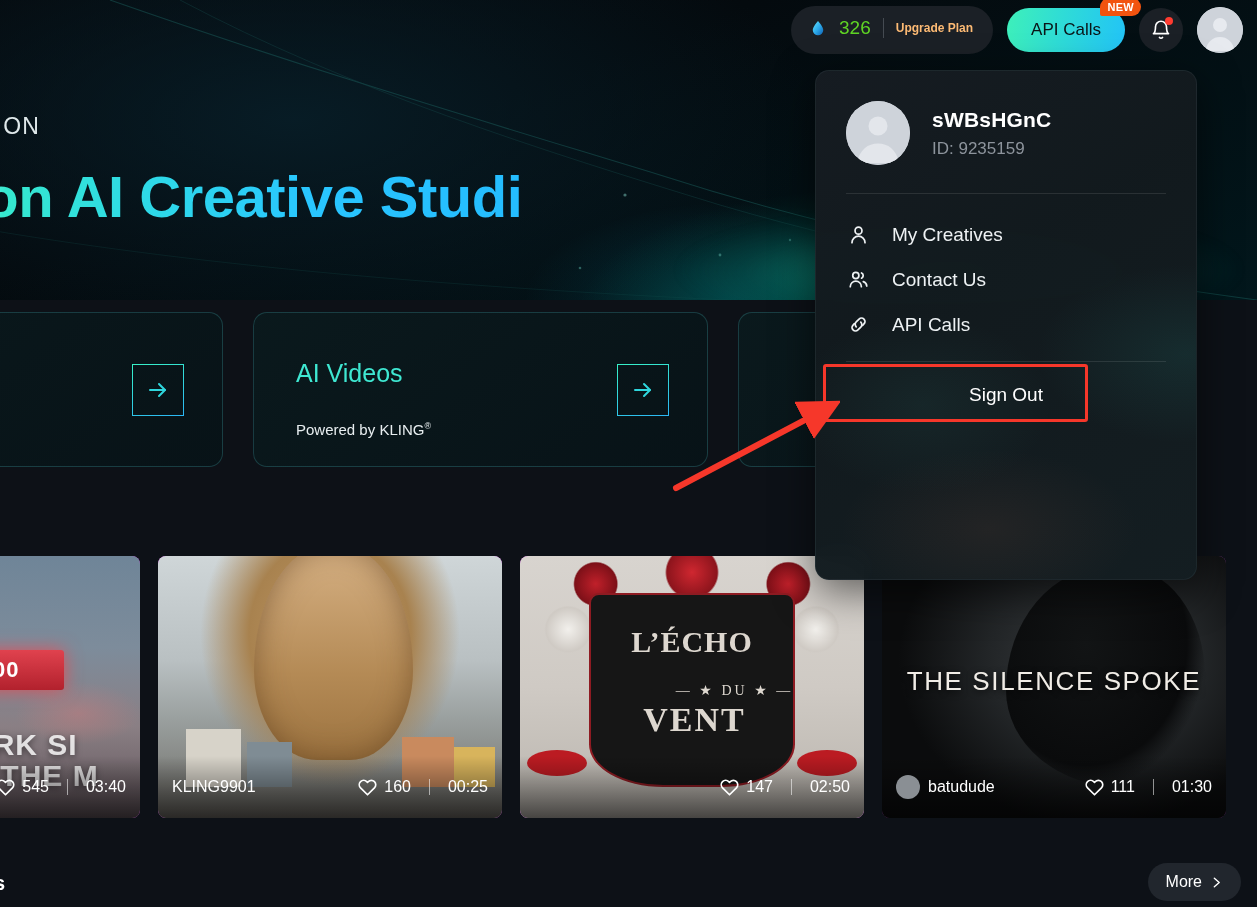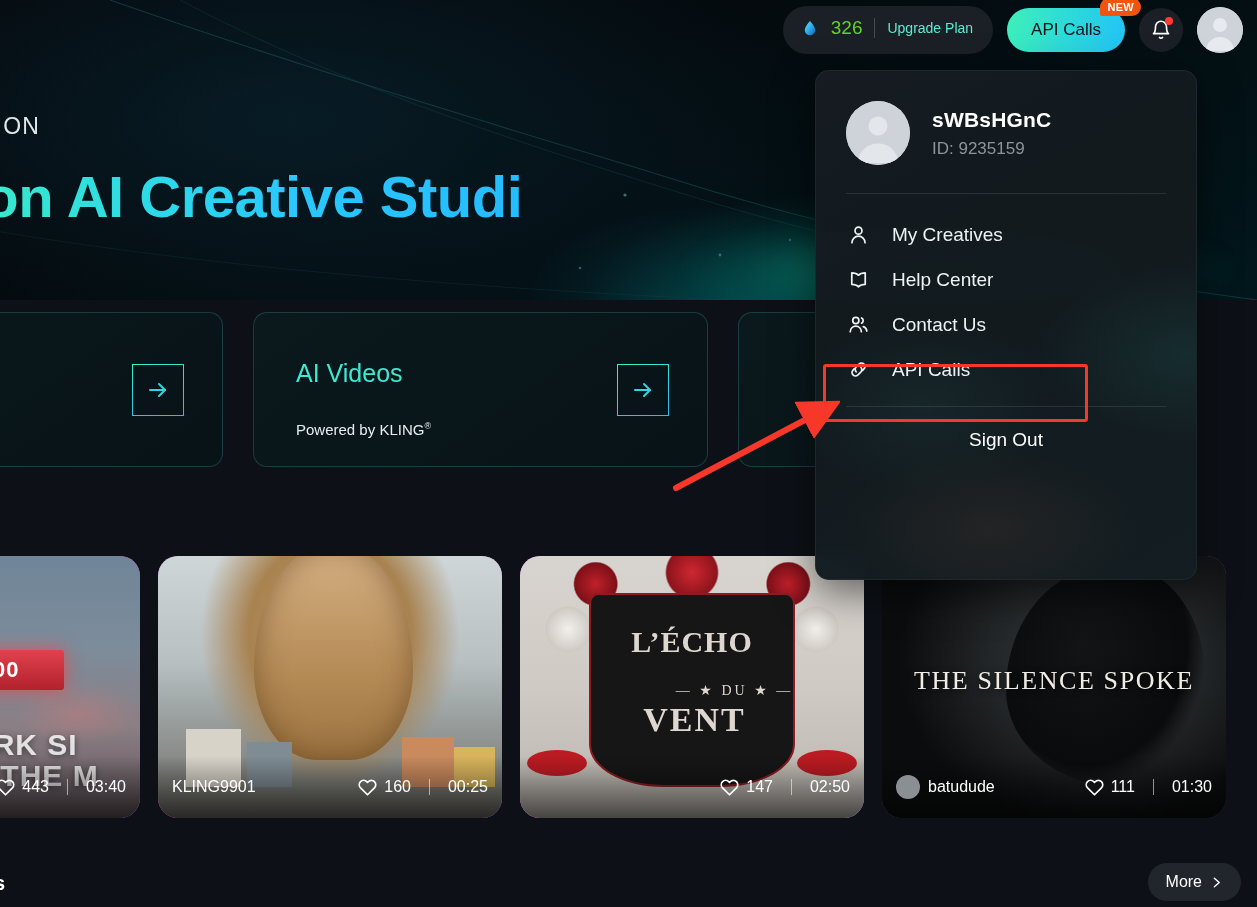--- a/index.html
+++ b/index.html
@@ -54,21 +54,21 @@
     width:52px; height:52px; border-radius:50%;
     border:1.6px solid; border-image:linear-gradient(160deg,#37f2c7,#2bb6f5) 1;
     border-color:#2fd6dd;
     display:flex; align-items:center; justify-content:center;
   }
   .fcard-arrow svg { width:24px; height:24px; }
 
   
   .video-row { position:absolute; left:-204px; top:556px; display:flex; gap:18px; }
   .vcard {
-    width:344px; height:262px; border-radius:20px; overflow:hidden; position:relative;
+    width:344px; height:262px; border-radius:8px; overflow:hidden; position:relative;
     background:#d946ef;
   }
   .vthumb { position:absolute; inset:0; }
   .vmeta {
     position:absolute; left:0; right:0; bottom:0; height:62px;
     display:flex; align-items:center; padding:0 14px; gap:8px;
     background:linear-gradient(to top, rgba(0,0,0,.62), rgba(0,0,0,0));
     color:#fff; font-size:16px; font-weight:500;
   }
   .vmeta .author { display:flex; align-items:center; gap:8px; margin-right:auto; }
@@ -140,21 +140,21 @@
       radial-gradient(ellipse 240px 200px at 62% 40%, #3a3d40 0%, #222527 45%, #0b0c0d 82%),
       linear-gradient(160deg,#2b2e31,#101214 70%);
   }
   .th-raven .bird {
     position:absolute; left:36%; top:4%; width:58%; height:84%;
     background:radial-gradient(ellipse at 40% 35%, #121415 0%, #0a0b0c 60%, transparent 72%);
     border-radius:52% 42% 38% 58%/56% 50% 46% 44%;
   }
   .th-raven .title {
     position:absolute; left:0; right:0; top:42%; text-align:center;
-    font-family:Liberation Serif, serif; font-size:26px; color:#f0ece6; letter-spacing:1.6px;
+    font-family:Liberation Sans, sans-serif; font-size:26px; color:#f0ece6; letter-spacing:1.6px;
     text-shadow:0 2px 7px rgba(0,0,0,.8);
   }
 
   
   .bottom-label { position:absolute; left:-6px; top:872px; font-size:20px; font-weight:700; color:#fff; }
   .more-btn {
     position:absolute; right:16px; top:863px; height:38px; padding:0 18px;
     border-radius:19px; background:#21262d; color:#fff; font-size:16px; font-weight:500;
     display:flex; align-items:center; gap:8px; cursor:pointer; border:none;
   }
@@ -162,21 +162,21 @@
 
   
   .topbar { position:absolute; right:0; top:0; height:60px; display:flex; align-items:center; gap:14px; padding-right:14px; }
   .credit-pill {
     height:48px; border-radius:24px; background:#1b2026; display:flex; align-items:center;
     padding:0 20px 4px 18px; gap:12px;
   }
   .drop-icon { width:18px; height:18px; }
   .credit-num { color:#5fd424; font-size:19px; font-weight:500; }
   .pill-sep { width:1px; height:20px; background:#454b52; }
-  .upgrade-text { color:#5eead4; font-size:14px; font-weight:400; }
+  .upgrade-text { color:#fdba74; font-size:12px; font-weight:700; }
   .api-btn {
     position:relative; height:44px; border-radius:22px; padding:0 24px;
     background:linear-gradient(100deg,#3ef0b9 0%,#2fdcd6 45%,#22c3f7 100%);
     color:#0a1316; font-size:17px; font-weight:500; display:flex; align-items:center; cursor:pointer; border:none;
   }
   .new-badge {
     position:absolute; right:-16px; top:-10px; background:#f2530f; color:#fff;
     font-size:11px; font-weight:700; padding:3px 7px; border-radius:9px 9px 9px 2px; letter-spacing:.3px;
   }
   .bell-btn {
@@ -291,21 +291,21 @@
           <div>DARK SI</div>
           <div>OF THE M</div>
         </div>
       </div>
       <div class="vmeta">
         <span class="author"></span>
         <span class="likes">
           <svg class="heart" viewBox="0 0 24 24" fill="none" stroke="#fff" stroke-width="2.1" stroke-linecap="round" stroke-linejoin="round">
             <path d="M20.8 4.6a5.5 5.5 0 0 0-7.8 0L12 5.6l-1-1a5.5 5.5 0 0 0-7.8 7.8l1 1L12 21.2l7.8-7.8 1-1a5.5 5.5 0 0 0 0-7.8z"></path>
           </svg>
-          <span>443</span>
+          <span>545</span>
         </span>
         <span class="divider"></span>
         <span>03:40</span>
       </div>
     </div>
 
     <div class="vcard">
       <div class="vthumb th-cat">
         <div class="body"></div>
         <div class="house" style="left:8%;width:16%;height:22%;background:#d7d3c9;"></div>
@@ -450,29 +450,20 @@
       <div class="dd-item">
         <span class="ico">
           <svg viewBox="0 0 24 24" fill="none" stroke="#eef2f4" stroke-width="1.8" stroke-linecap="round" stroke-linejoin="round">
             <circle cx="12" cy="8" r="3.6"></circle>
               <path d="M5.2 20.5 a6.8 6.8 0 0 1 13.6 0"></path>
           </svg>
         </span>
         <span>My Creatives</span>
       </div>
 
-      <div class="dd-item">
-        <span class="ico">
-          <svg viewBox="0 0 24 24" fill="none" stroke="#eef2f4" stroke-width="1.8" stroke-linecap="round" stroke-linejoin="round">
-            <path d="M12 7.5 C10.3 5.6 7.8 5 5 5 v12 c2.8 0 5.3 .6 7 2.5"></path>
-            <path d="M12 7.5 C13.7 5.6 16.2 5 19 5 v12 c-2.8 0-5.3 .6-7 2.5"></path>
-          </svg>
-        </span>
-        <span>Help Center</span>
-      </div>
 
 
       <div class="dd-item">
         <span class="ico">
           <svg viewBox="0 0 24 24" fill="none" stroke="#eef2f4" stroke-width="1.8" stroke-linecap="round" stroke-linejoin="round">
             <circle cx="9.2" cy="7.8" r="3.2"></circle>
               <path d="M3.4 19.5 a5.8 5.8 0 0 1 11.6 0"></path>
             <path d="M15.2 5.2 a3 3 0 0 1 0 5.4"></path>
               <path d="M17 14.2 a5.2 5.2 0 0 1 3.6 4.6"></path>
           </svg>

